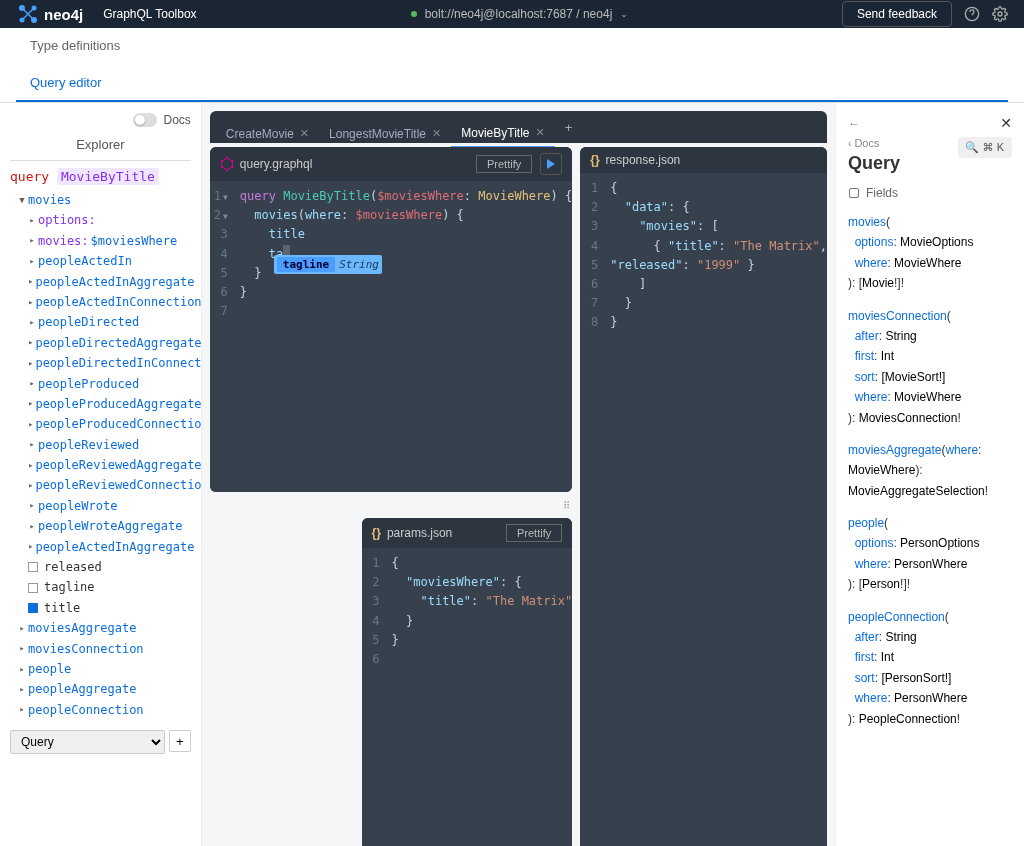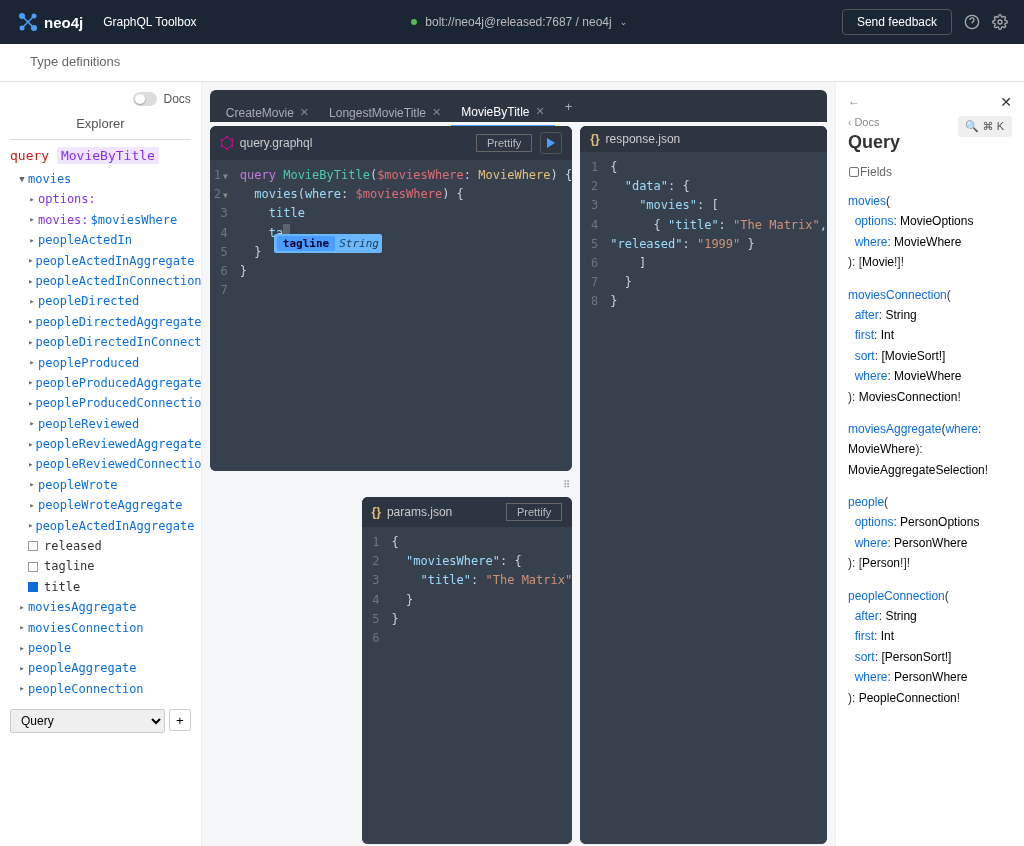--- a/index.html
+++ b/index.html
@@ -1,18 +1,18 @@
 <!DOCTYPE html>
 <html><head>
   <meta charset="utf-8">
   <style>
     * { margin: 0; padding: 0; box-sizing: border-box; }
     body { font-family: -apple-system, BlinkMacSystemFont, 'Segoe UI', sans-serif; font-size: 13px; background: #fff; color: #333; width: 1024px; height: 846px; overflow: hidden; }
     .mono { font-family: 'SF Mono', Monaco, Menlo, Consolas, monospace; font-size: 12px; }
-    .header { background: #1a2633; height: 44px; display: flex; align-items: center; padding: 0 16px; color: #ccc; font-size: 12px; }
+    .header { background: #1a2633; height: 28px; display: flex; align-items: center; padding: 0 16px; color: #ccc; font-size: 12px; }
     .logo { display: flex; align-items: center; gap: 4px; margin-right: 20px; color: #fff; }
     .logo-icon { width: 24px; height: 24px; }
     .header-title { font-weight: 400; color: #fff; }
     .connection { margin-left: auto; margin-right: auto; display: flex; align-items: center; gap: 8px; color: #bbb; font-size: 12px; }
     .dot-green { width: 6px; height: 6px; border-radius: 50%; background: #5cb85c; }
     .feedback-btn { border: 1px solid #555; background: transparent; color: #fff; padding: 5px 14px; border-radius: 4px; font-size: 12px; cursor: pointer; }
     .header-icons { display: flex; gap: 12px; margin-left: 12px; color: #aaa; }
     .header-icons svg { cursor: pointer; }
     .subnav { display: flex; border-bottom: 1px solid #e0e0e0; padding: 0 16px; background: #fff; flex-direction: column; }
     .subnav-item { padding: 10px 14px; font-size: 13px; color: #666; cursor: pointer; border-bottom: 2px solid transparent; }
@@ -68,21 +68,21 @@
     .autocomplete { position: absolute; left: 64px; top: 74px; background: #6bb8ff; color: #003; padding: 2px 3px; border-radius: 2px; font-size: 11px; display: flex; align-items: center; gap: 4px; }
     .autocomplete .main-sug { background: #4a9eff; padding: 1px 6px; border-radius: 2px; font-weight: 600; }
     .autocomplete .type { font-style: italic; color: #1a3a5a; }
     .grip { height: 10px; display: flex; justify-content: center; align-items: center; color: #999; font-size: 10px; letter-spacing: 2px; }
     .docs-panel { width: 210px; border-left: 1px solid #eee; padding: 12px; font-size: 12px; position: relative; }
     .docs-close { position: absolute; top: 12px; right: 12px; cursor: pointer; font-size: 14px; color: #333; }
     .docs-back { color: #888; cursor: pointer; margin-bottom: 8px; display: inline-block; }
     .docs-crumb { color: #888; font-size: 11px; margin-bottom: 4px; }
     .docs-title { font-size: 18px; font-weight: 600; margin-bottom: 10px; }
     .shortcut-pill { position: absolute; right: 12px; top: 34px; background: #efefef; border-radius: 4px; padding: 4px 8px; font-size: 11px; color: #555; cursor: pointer; }
-    .fields-hdr { display: flex; align-items: center; color: #666; margin: 12px 0; }
+    .fields-hdr { display: flex; align-items: center; gap: 6px; color: #666; margin: 12px 0; }
     .docs-entry { margin-bottom: 12px; line-height: 1.7; }
     .doc-blue { color: #0b6dda; }
     .doc-orange { color: #000000; }
   </style>
 </head>
 <body>
 
 <div class="header">
   <div class="logo">
     <svg class="logo-icon" viewBox="0 0 24 24">
@@ -90,38 +90,39 @@
         <circle cx="18" cy="6" r="2.5" fill="#4a9eff"></circle>
         <circle cx="6" cy="18" r="2.5" fill="#4a9eff"></circle>
         <circle cx="18" cy="18" r="3" fill="#4a9eff"></circle>
         <path d="M6 6 L18 18 M18 6 L6 18" stroke="#4a9eff" stroke-width="1.5"></path>
       </svg>
     <span style="font-size:15px;font-weight:600;">neo4j</span>
   </div>
   <span class="header-title">GraphQL Toolbox</span>
   <div class="connection">
     <span class="dot-green"></span>
-    <span>bolt://neo4j@released:7687 / neo4j</span>
+    <span>bolt://neo4j@localhost:7687 / neo4j</span>
     <span style="font-size:9px;">⌄</span>
   </div>
   <button class="feedback-btn">Send feedback</button>
   <div class="header-icons">
     <svg width="16" height="16" viewBox="0 0 24 24" fill="none" stroke="currentColor" stroke-width="2">
         <circle cx="12" cy="12" r="10"></circle>
         <path d="M9 9a3 3 0 115 2c-1 1-2 2-2 3M12 18h.01"></path>
       </svg>
     <svg width="16" height="16" viewBox="0 0 24 24" fill="none" stroke="currentColor" stroke-width="2">
         <circle cx="12" cy="12" r="3"></circle>
         <path d="M19.4 15a1.65 1.65 0 00.33 1.82l.06.06a2 2 0 11-2.83 2.83l-.06-.06a1.65 1.65 0 00-1.82-.33 1.65 1.65 0 00-1 1.51V21a2 2 0 11-4 0v-.09a1.65 1.65 0 00-1-1.51 1.65 1.65 0 00-1.82.33l-.06.06a2 2 0 11-2.83-2.83l.06-.06a1.65 1.65 0 00.33-1.82 1.65 1.65 0 00-1.51-1H3a2 2 0 110-4h.09a1.65 1.65 0 001.51-1 1.65 1.65 0 00-.33-1.82l-.06-.06a2 2 0 112.83-2.83l.06.06a1.65 1.65 0 001.82.33h0a1.65 1.65 0 001-1.51V3a2 2 0 114 0v.09a1.65 1.65 0 001 1.51 1.65 1.65 0 001.82-.33l.06-.06a2 2 0 112.83 2.83l-.06.06a1.65 1.65 0 00-.33 1.82v0a1.65 1.65 0 001.51 1H21a2 2 0 110 4h-.09a1.65 1.65 0 00-1.51 1z"></path>
       </svg>
   </div>
 </div>
 
 <div class="subnav">
   <div class="subnav-item">Type definitions</div>
+  <div class="subnav-item active">Query editor</div>
 </div>
 
 <div class="main">
 
   <div class="explorer mono">
     <div class="explorer-header">
       <span class="toggle"></span>
       <span style="font-family:sans-serif;color:#555;font-size:12px;">Docs</span>
     </div>
     <div class="explorer-title" style="font-family:sans-serif;">Explorer</div>

